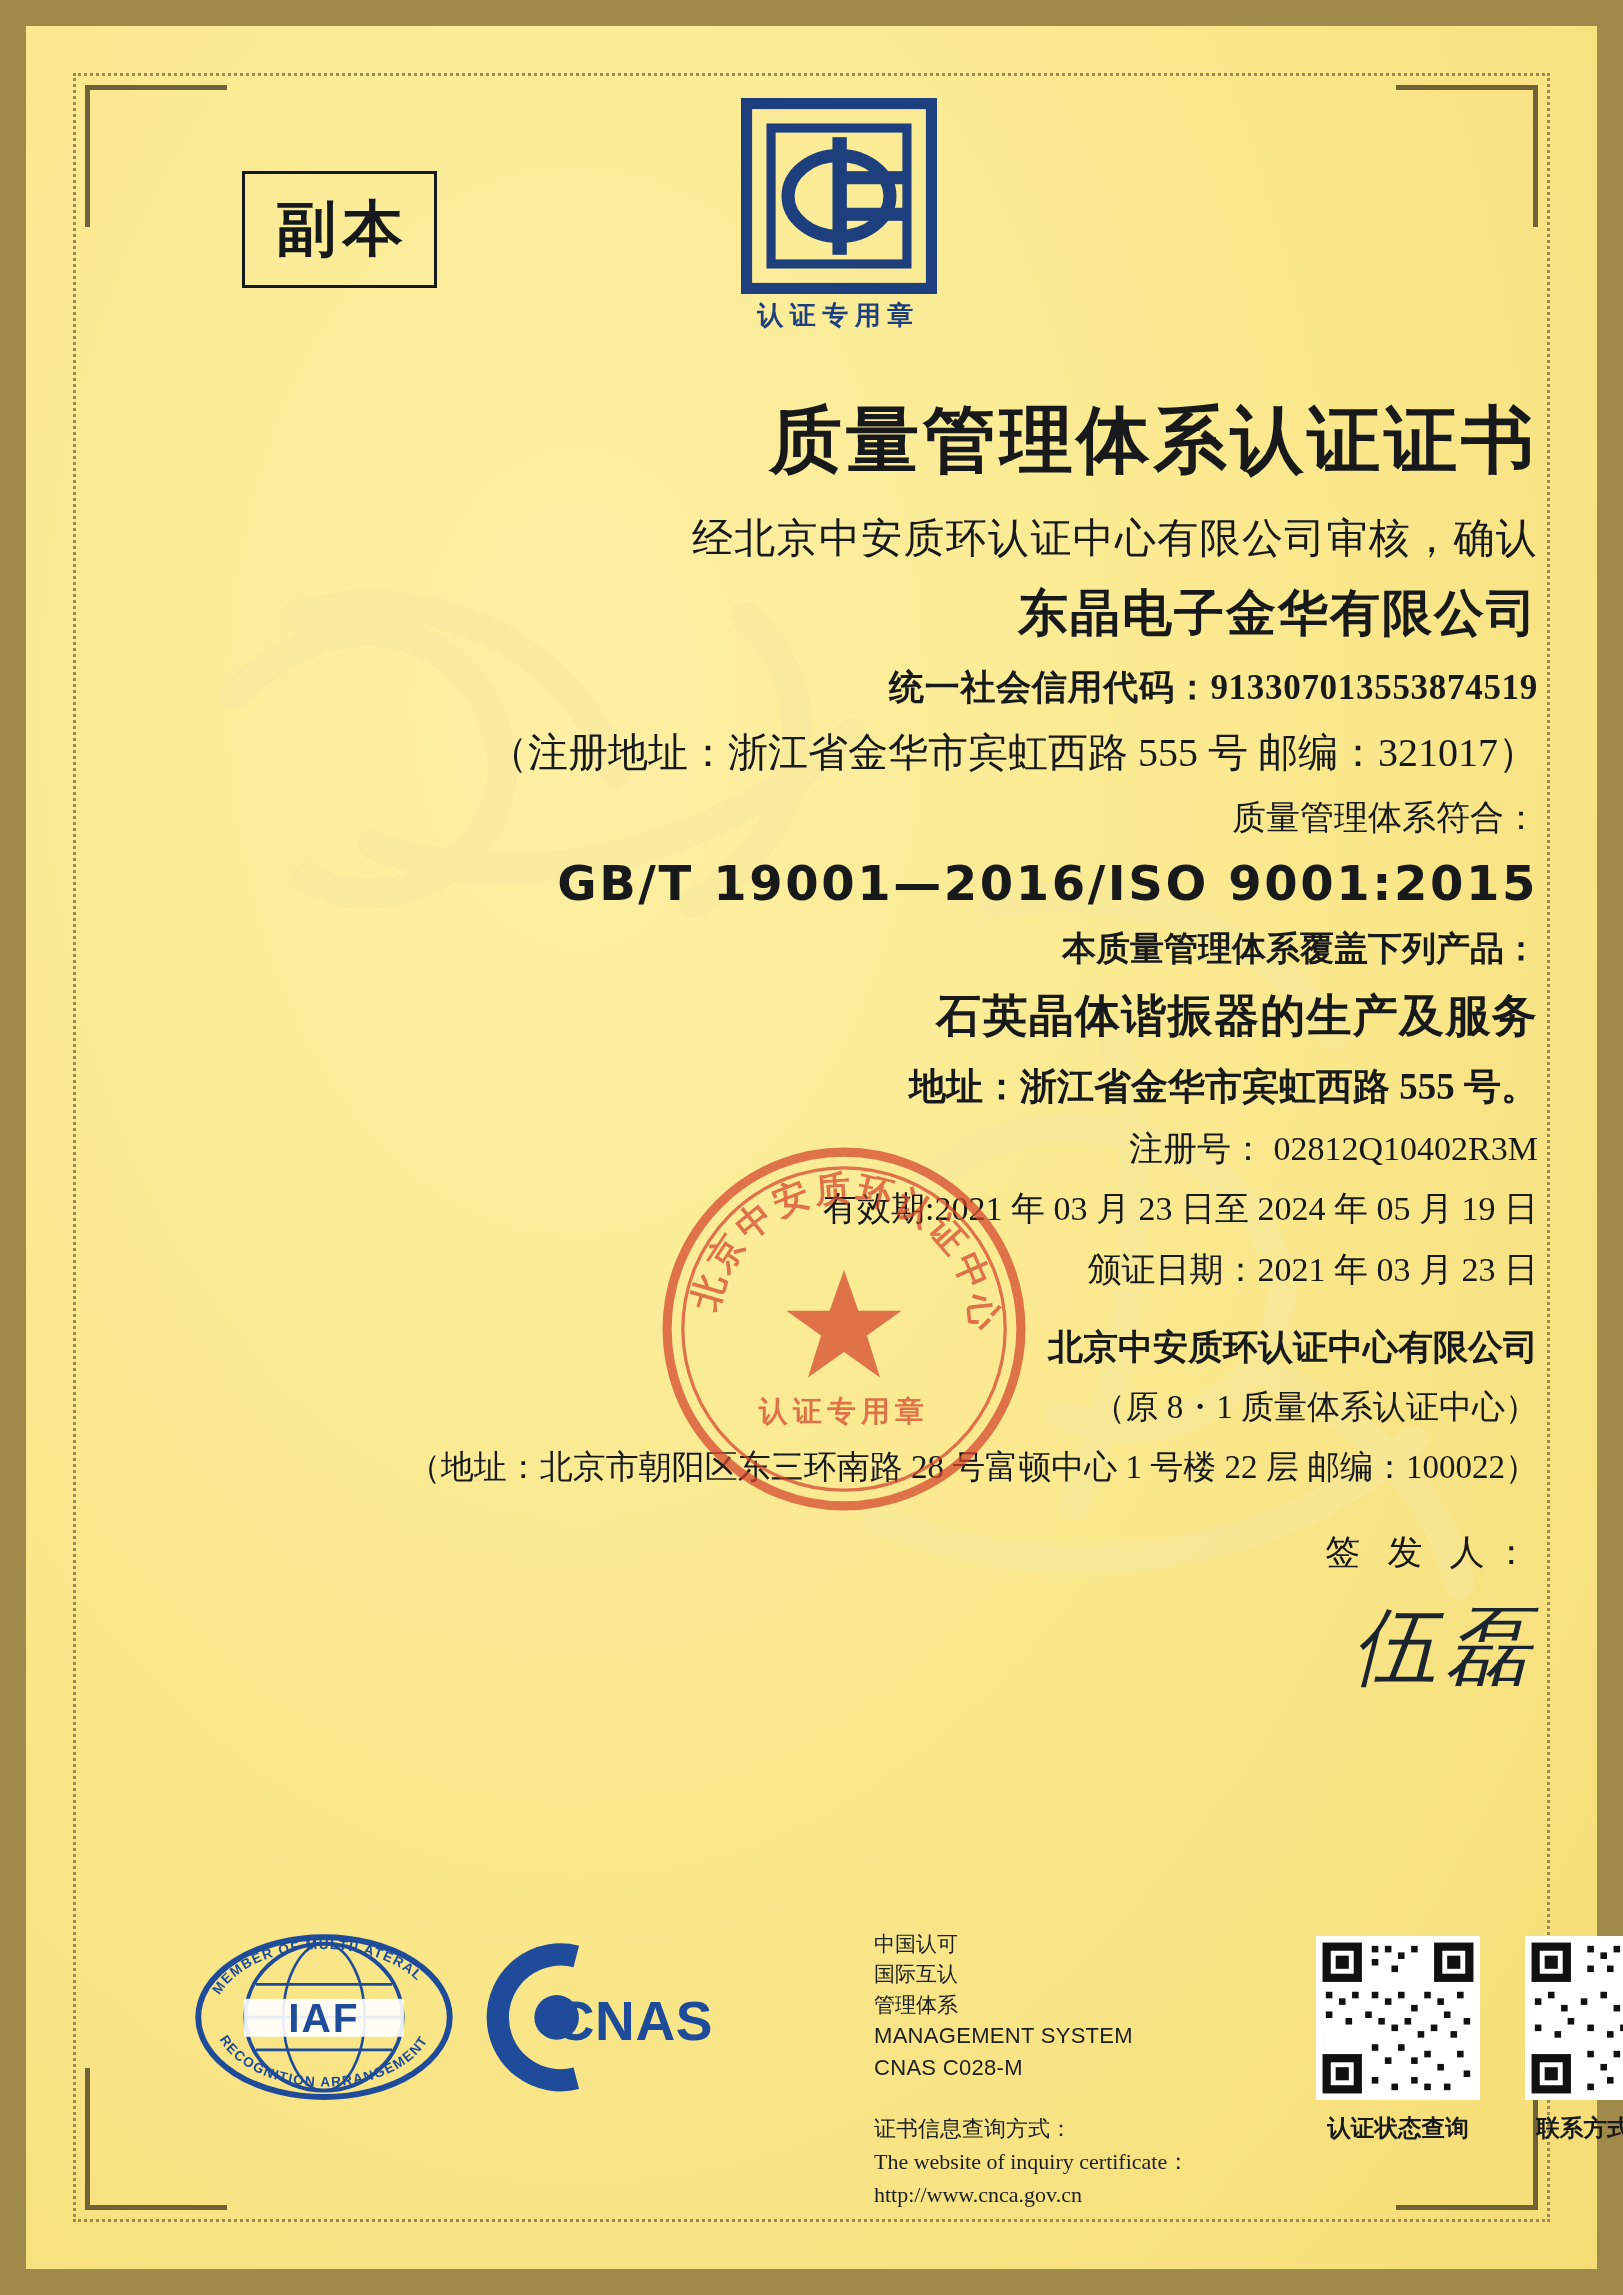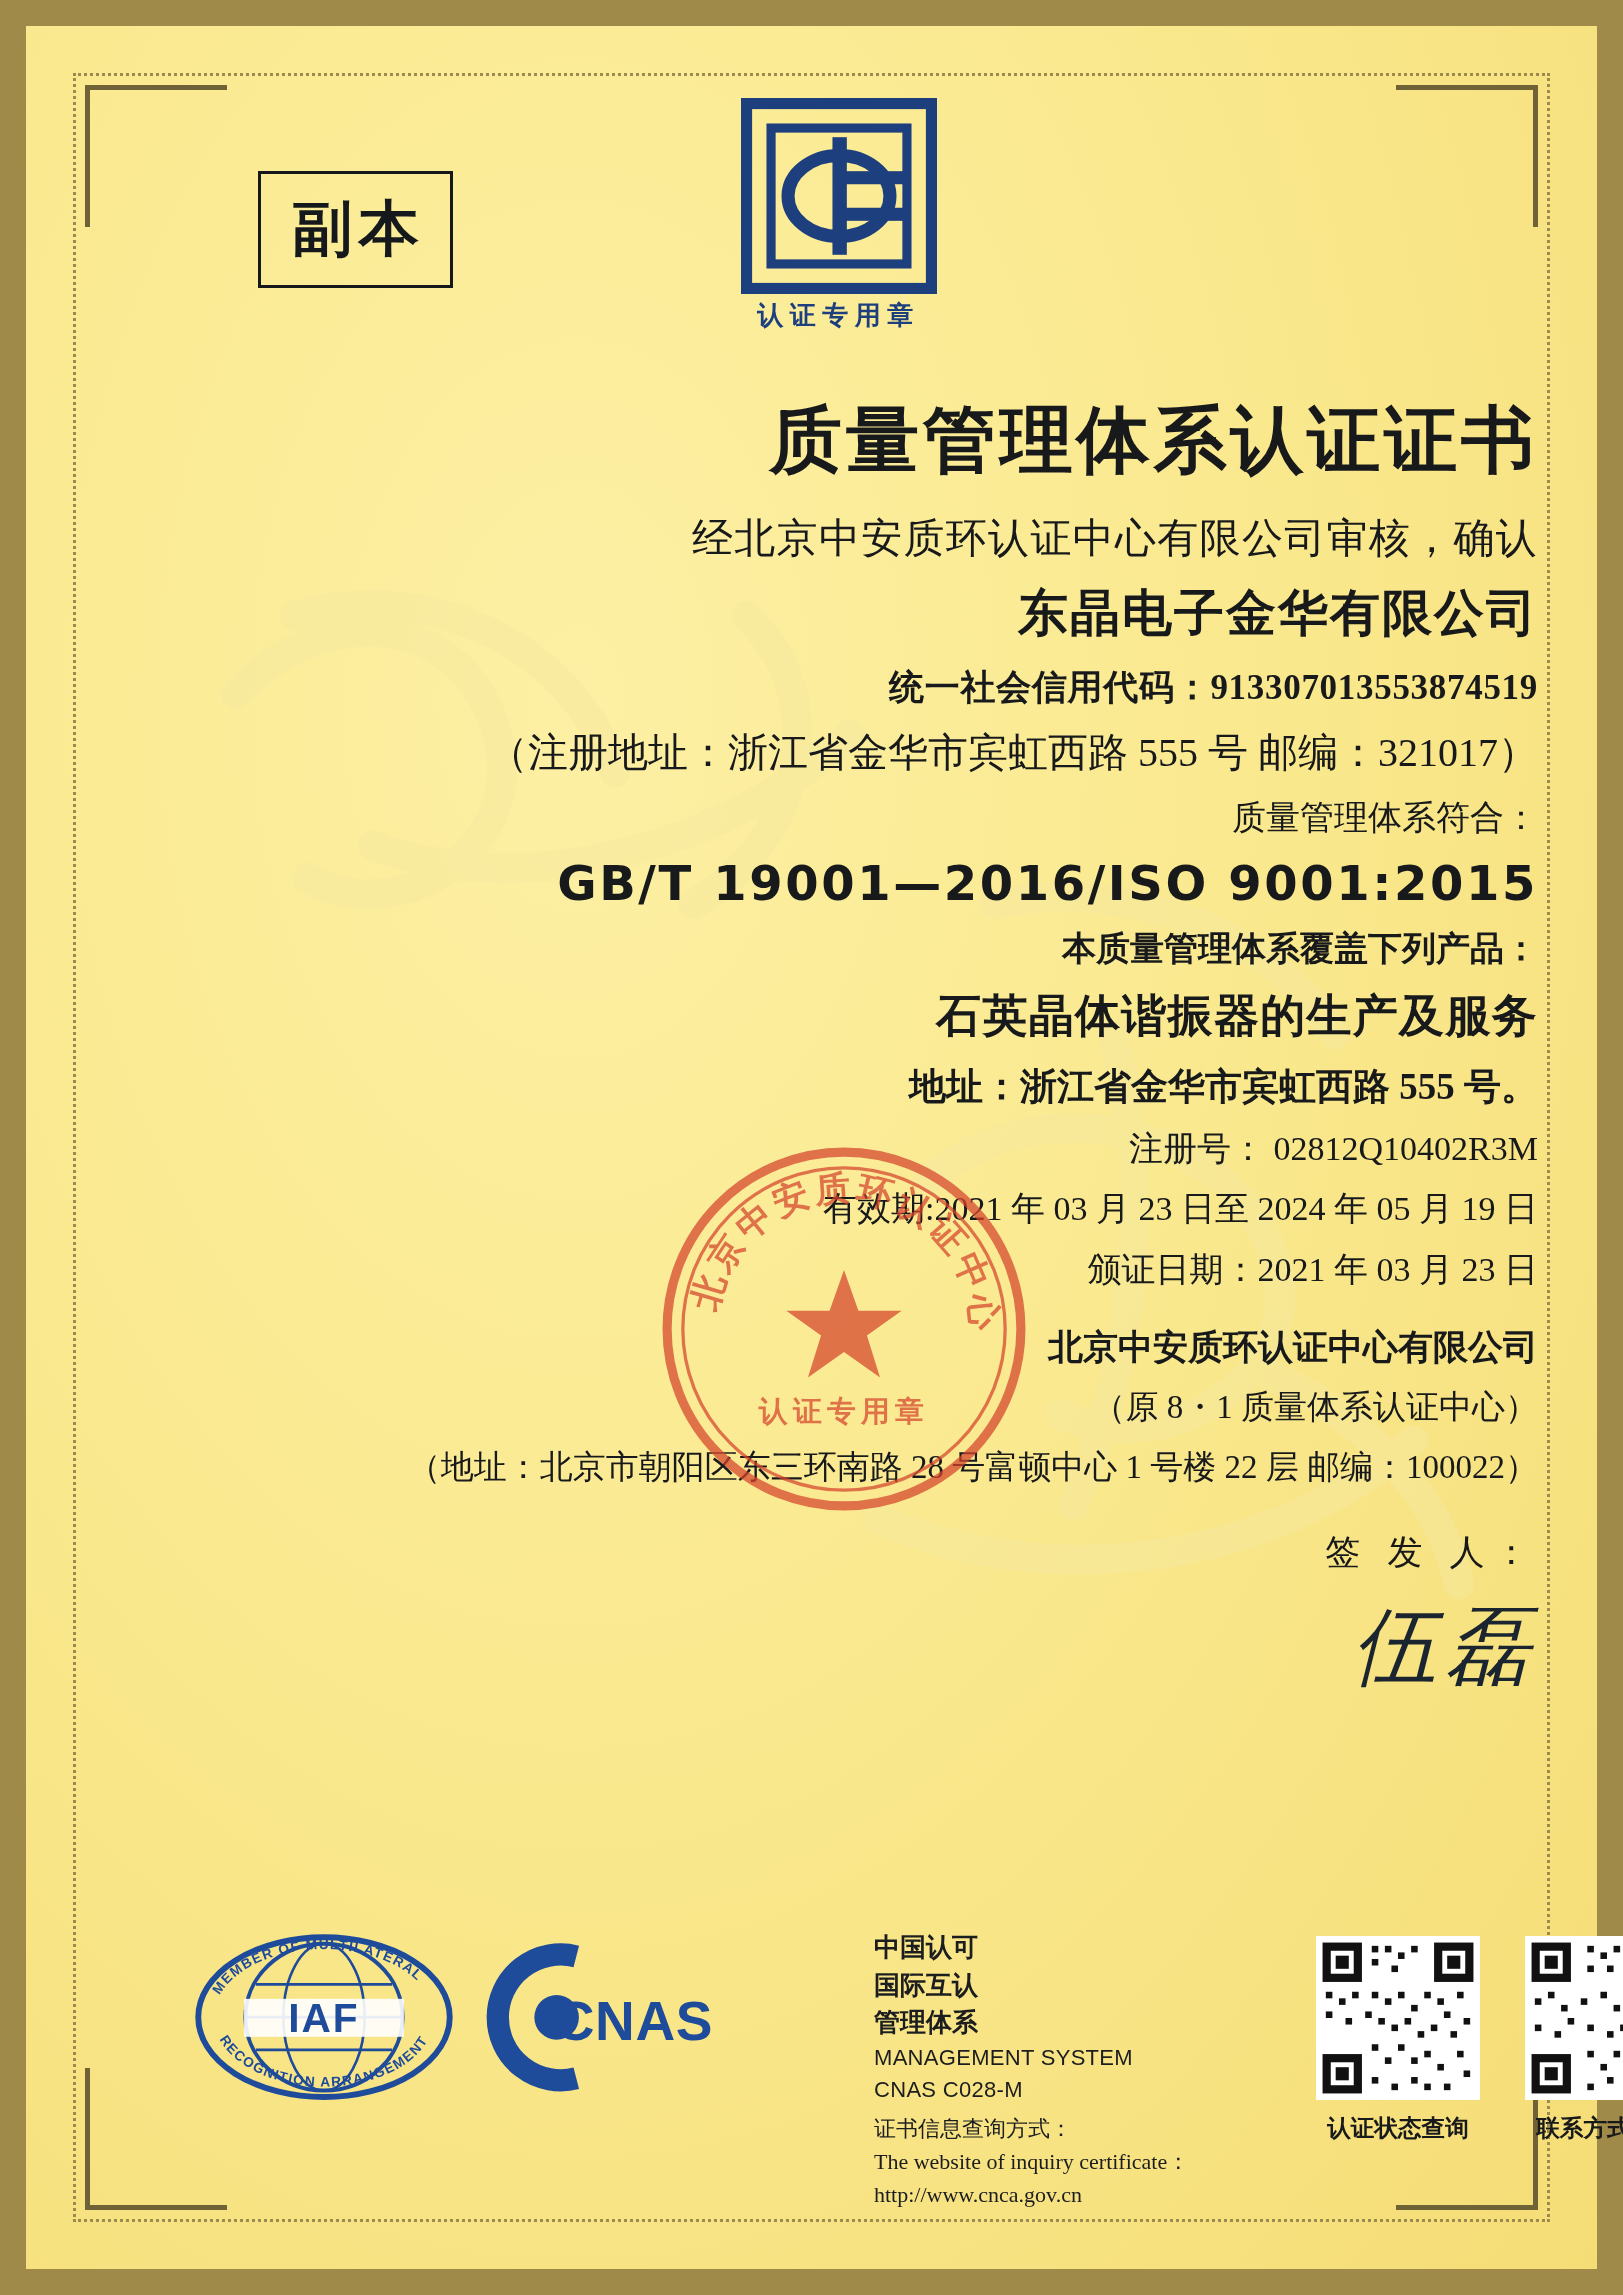--- a/index.html
+++ b/index.html
@@ -58,21 +58,21 @@
     width: 1361px;
     height: 1244px;
     pointer-events: none;
     opacity: .55;
   }
   .watermark svg { width: 100%; height: 100%; }
 
   
   .fuben {
     position: absolute;
-    left: 232px;
+    left: 216px;
     top: 145px;
     width: 189px;
     height: 111px;
     border: 3.9px solid #15191c;
     display: flex;
     align-items: center;
     justify-content: center;
     font-family: "DejaVu Sans", sans-serif;
     font-weight: bold;
     font-size: 60px;
@@ -181,21 +181,21 @@
     height: 151px;
   }
   .cnas-text {
     position: absolute;
     left: 697px;
     top: 13px;
     width: 458px;
     color: #1b1d1f;
     line-height: 1.45;
   }
-  .cnas-text .cn { font-size: 26px; font-weight: bold; }
+  .cnas-text .cn { font-size: 21px; }
   .cnas-text .en { font-family: "Liberation Sans", sans-serif; font-size: 22px; letter-spacing: 0.3px;}
   .inquiry {
     position: absolute;
     left: 697px;
     top: 196px;
     width: 497px;
     color: #1b1d1f;
     line-height: 1.5;
   }
   .inquiry .cn { font-size: 22px; }

